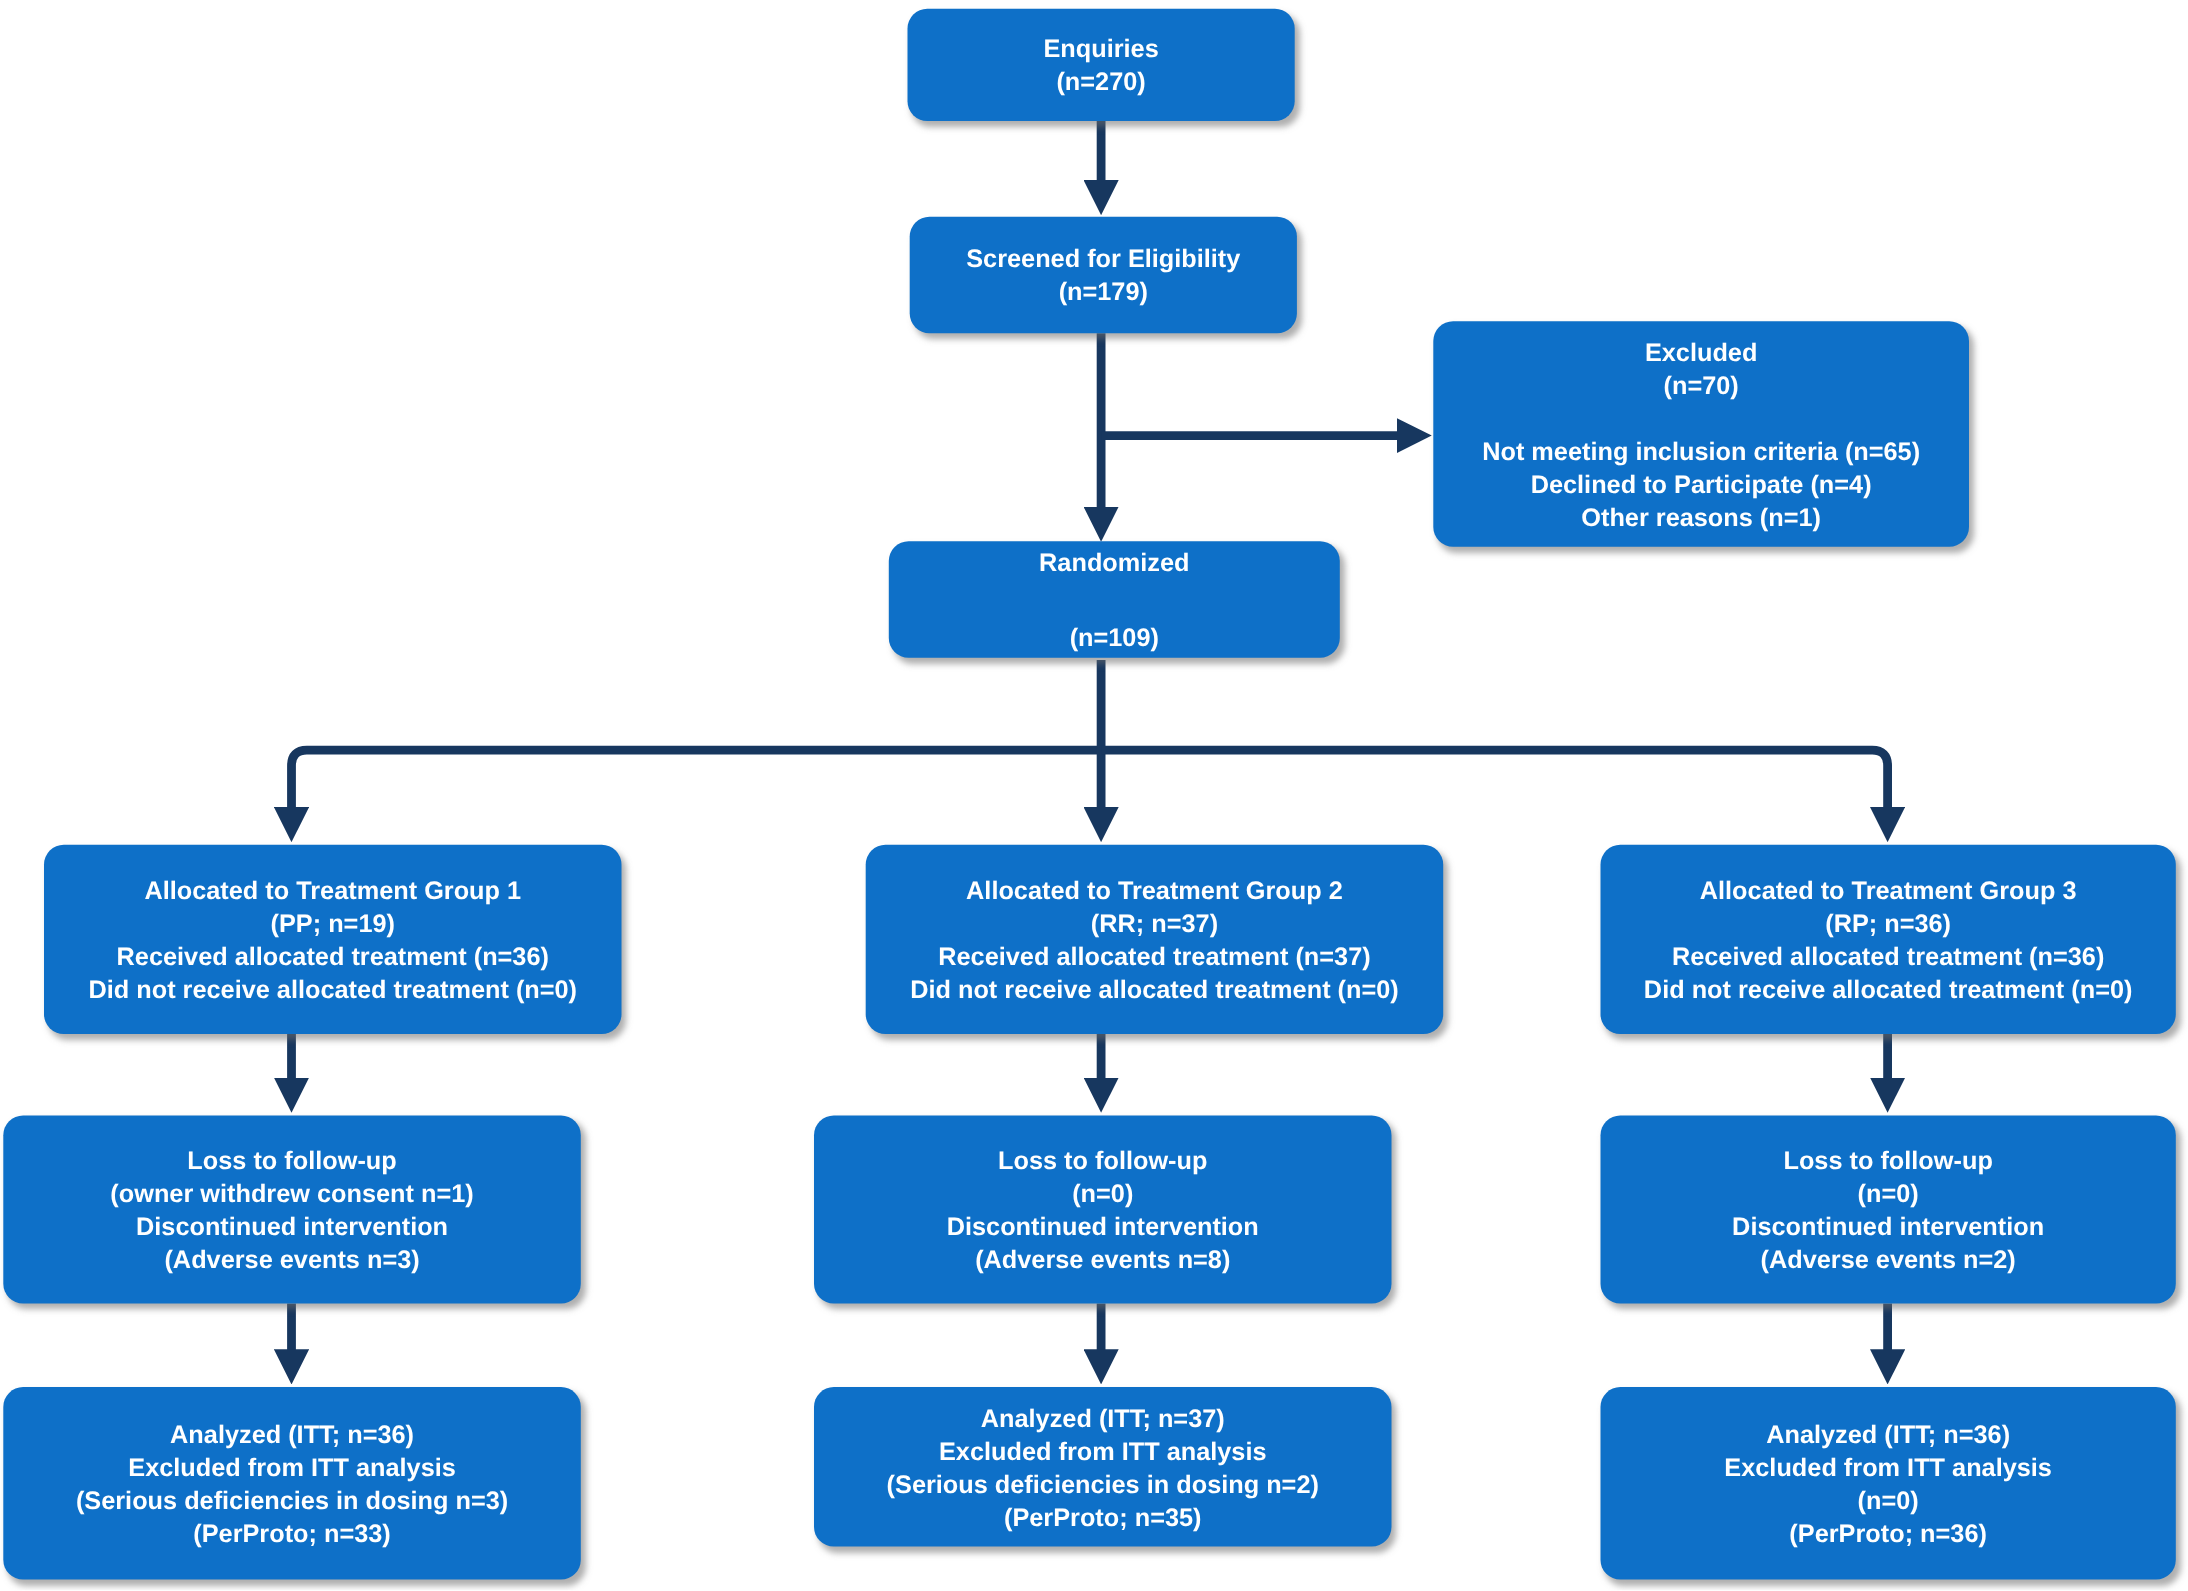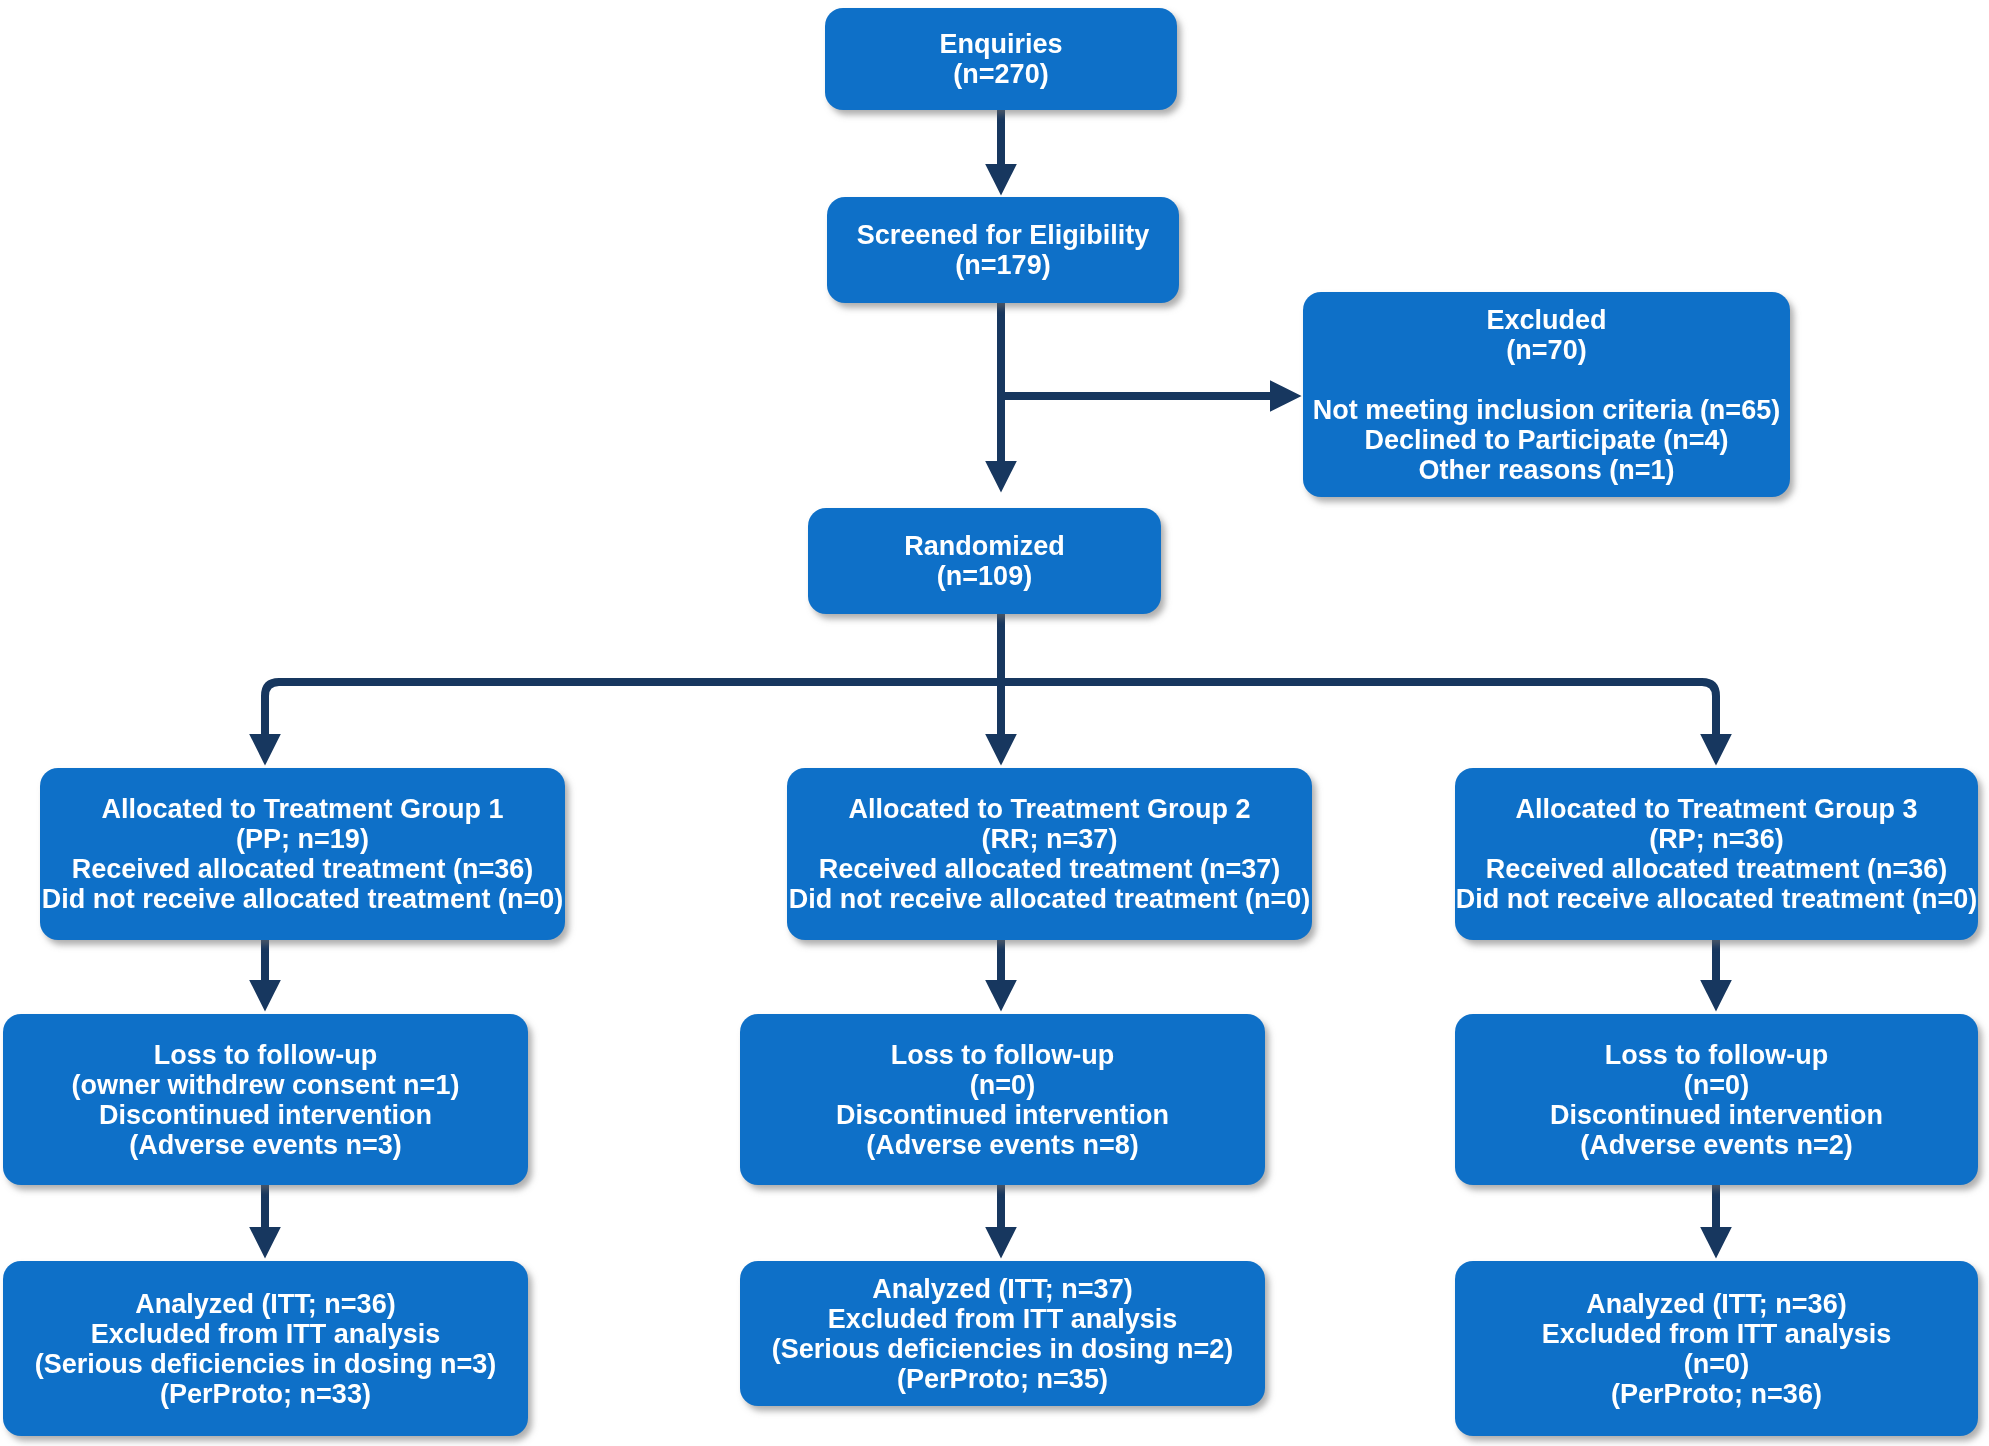--- a/index.html
+++ b/index.html
@@ -29,21 +29,21 @@
     fill: none;
   }
   svg.conns .ah-fill { fill: var(--arrow-navy); }
   .node {
     position: absolute;
     box-sizing: border-box;
     background: var(--box-blue);
     border-radius: 18px;
     color: var(--text-white);
     font-weight: bold;
-    font-size: 27px;
+    font-size: 23px;
     display: flex;
     flex-direction: column;
     justify-content: center;
     align-items: center;
     text-align: center;
     box-shadow: 4px 5px 6px rgba(110,110,110,0.55);
     padding: 4px 6px;
   }
   .bline {
     line-height: 30px;
@@ -88,21 +88,21 @@
 
   <div class="node" style="left:1303px; top:292px; width:487px; height:205px;">
     <div class="bline">Excluded</div>
     <div class="bline">(n=70)</div>
     <div class="bline"></div>
     <div class="bline">Not meeting inclusion criteria (n=65)</div>
     <div class="bline">Declined to Participate (n=4)</div>
     <div class="bline">Other reasons (n=1)</div>
   </div>
 
-  <div class="node" style="left:808px; top:508px; width:353px; height:106px;">
+  <div class="node" style="left:808px; top:492px; width:410px; height:106px;justify-content:space-between;">
     <div class="bline">Randomized</div>
     <div class="bline">(n=109)</div>
   </div>
 
   <div class="node" style="left:3px; top:768px; width:525px; height:172px;margin-left:37px;">
     <div class="bline">Allocated to Treatment Group 1</div>
     <div class="bline">(PP; n=19)</div>
     <div class="bline">Received allocated treatment (n=36)</div>
     <div class="bline">Did not receive allocated treatment (n=0)</div>
   </div>

